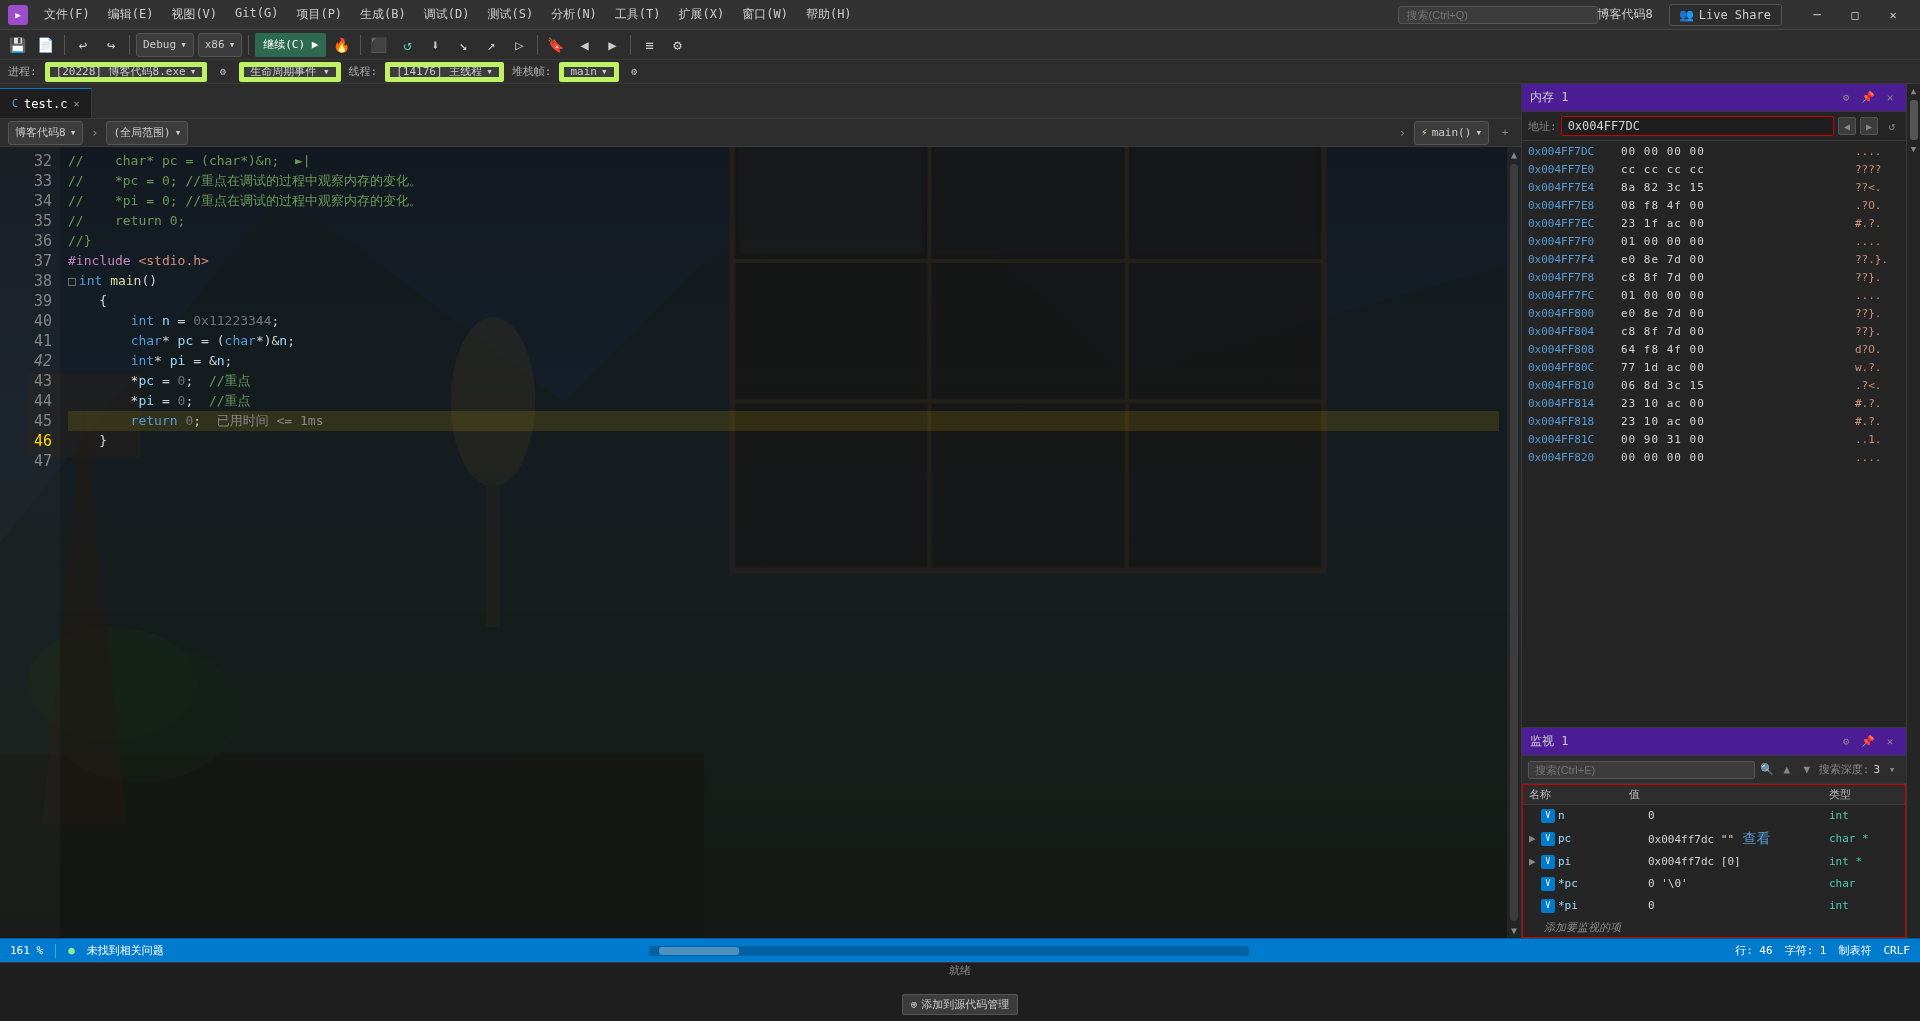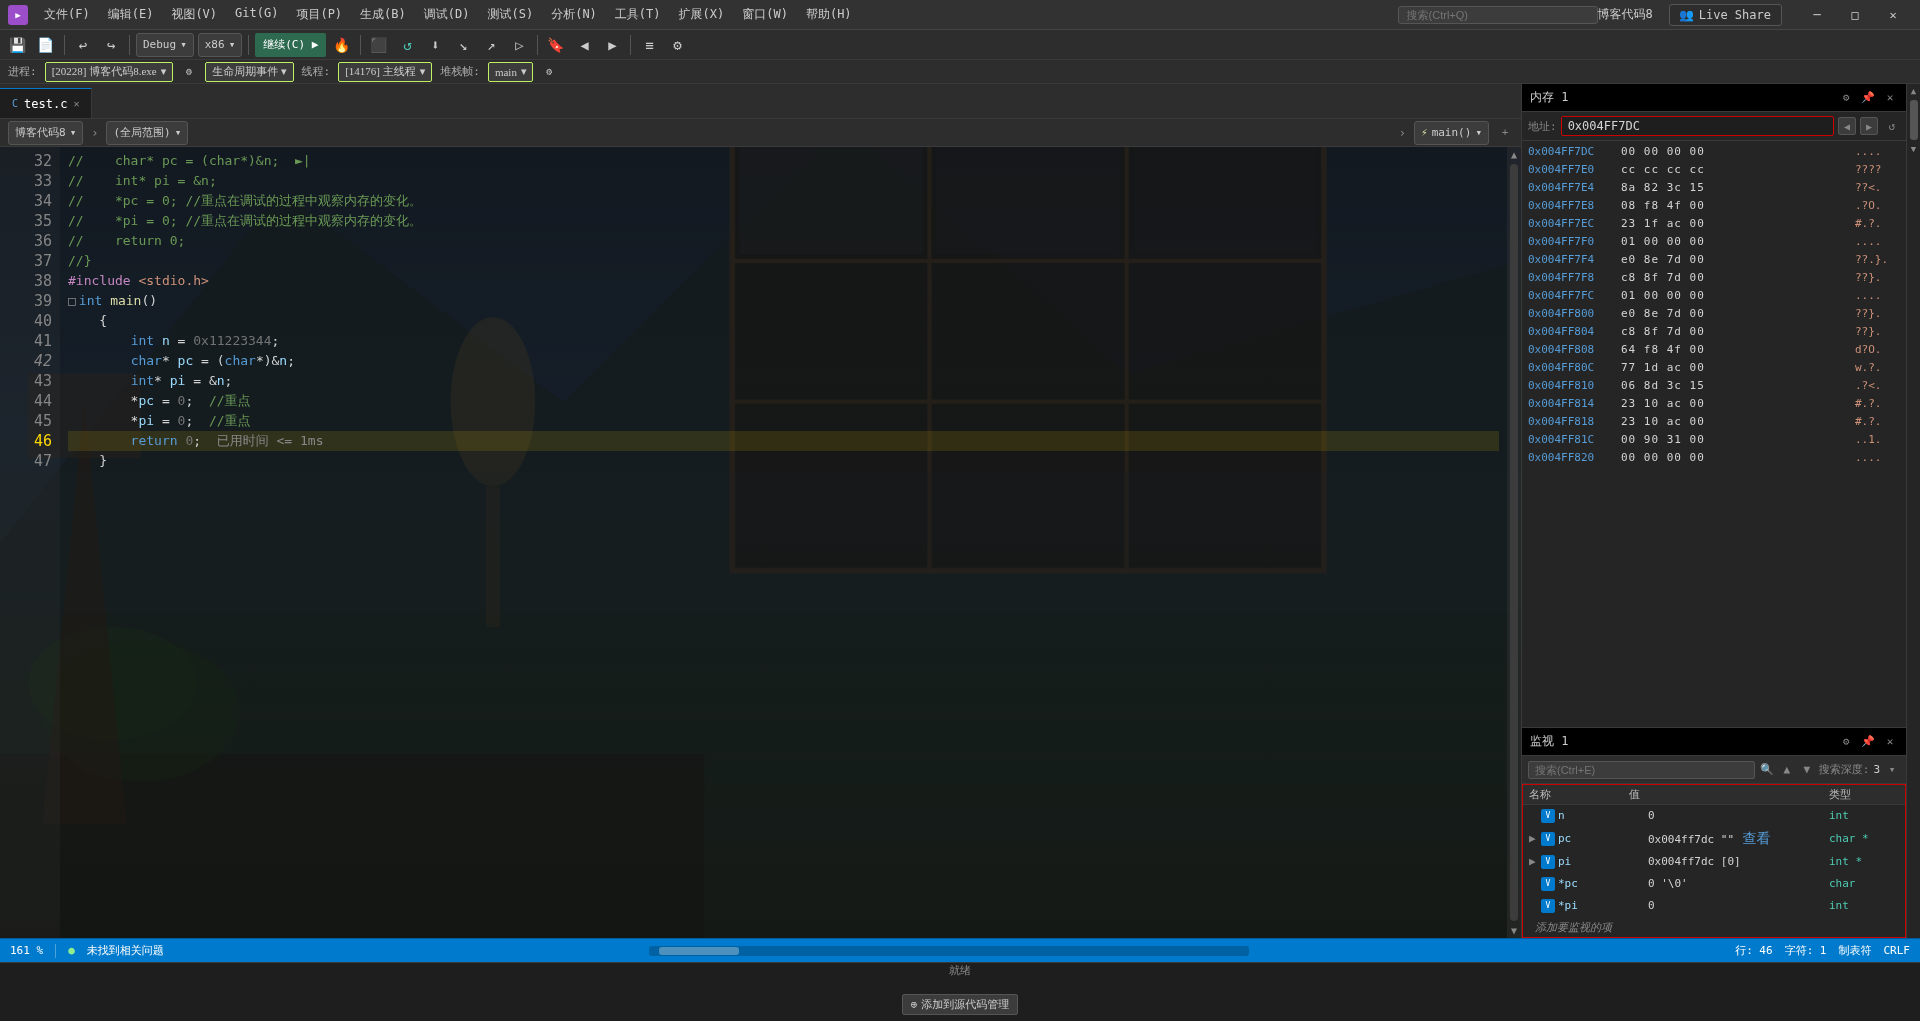--- a/index.html
+++ b/index.html
@@ -106,27 +106,27 @@
       background: #2d2d2d;
       display: flex;
       align-items: center;
       padding: 0 8px;
       gap: 8px;
       border-bottom: 1px solid #3a3a3a;
       font-size: 11px; color: #aaa;
     }
     .debug-dropdown {
       background: #3c3c3c;
-      border: 1px solid #bef264;
+      border: 5px solid #bef264;
       border-radius: 2px;
       padding: 1px 6px;
       color: #ccc;
       font-size: 11px;
       display: flex; align-items: center; gap: 4px;
-      cursor: pointer; height: 20px; font-family: Liberation Serif, serif;
+      cursor: pointer; height: 20px;
     }
 
     
     #main {
       display: flex;
       height: calc(1021px - 30px - 30px - 24px - 30px - 24px);
     }
 
     
     #editor-area {
@@ -225,21 +225,21 @@
 
     
     #memory-panel {
       flex: 1;
       border-bottom: 1px solid #3a3a3a;
       display: flex;
       flex-direction: column;
     }
     .panel-header {
       height: 28px;
-      background: #000000;
+      background: #4c1d95;
       display: flex;
       align-items: center;
       padding: 0 8px;
       gap: 6px;
       border-bottom: 1px solid #3a3a3a;
       font-size: 12px; color: #ccc; justify-content: center;
     }
     .panel-header-title { flex: 1; font-size: 12px; color: #ccc; }
     .panel-icon-btn {
       width: 16px; height: 16px;
@@ -355,21 +355,21 @@
       background: #007acc; border-radius: 2px;
       display: inline-flex; align-items: center; justify-content: center;
       font-size: 8px; color: white; flex-shrink: 0;
     }
     .watch-name { width: 90px; color: #9cdcfe; }
     .watch-val { flex: 1; color: #d4d4d4; }
     .watch-type { width: 70px; color: #4ec9b0; }
     .watch-lookup { color: #569cd6; font-size: 14px; cursor: pointer; }
 
     .watch-add-row {
-      padding: 3px 12px;
+      padding: 3px 21px;
       font-size: 11px;
       color: #888;
       cursor: pointer;
       font-style: italic;
     }
 
     
     #status-bar {
       height: 24px;
       background: #007acc;
@@ -625,23 +625,20 @@
           <div style="height:20px;color:#ffd700;">46</div>
           <div style="height:20px;">47</div>
         </div>
 
         <div id="code-content" style="flex:1;background:rgba(20,20,20,0.7);padding:4px 8px;font-size:13px;line-height:20px;overflow:hidden;font-family:Consolas,monospace;">
 
           <div class="code-line">
             <span class="cm">//    char* pc = (char*)&amp;n;  ►|</span>
           </div>
 
-          <div class="code-line">
-            <span class="cm">//    int* pi = &amp;n;</span>
-          </div>
 
           <div class="code-line">
             <span class="cm">//    *pc = 0; //重点在调试的过程中观察内存的变化。</span>
           </div>
 
           <div class="code-line">
             <span class="cm">//    *pi = 0; //重点在调试的过程中观察内存的变化。</span>
           </div>
 
           <div class="code-line">

